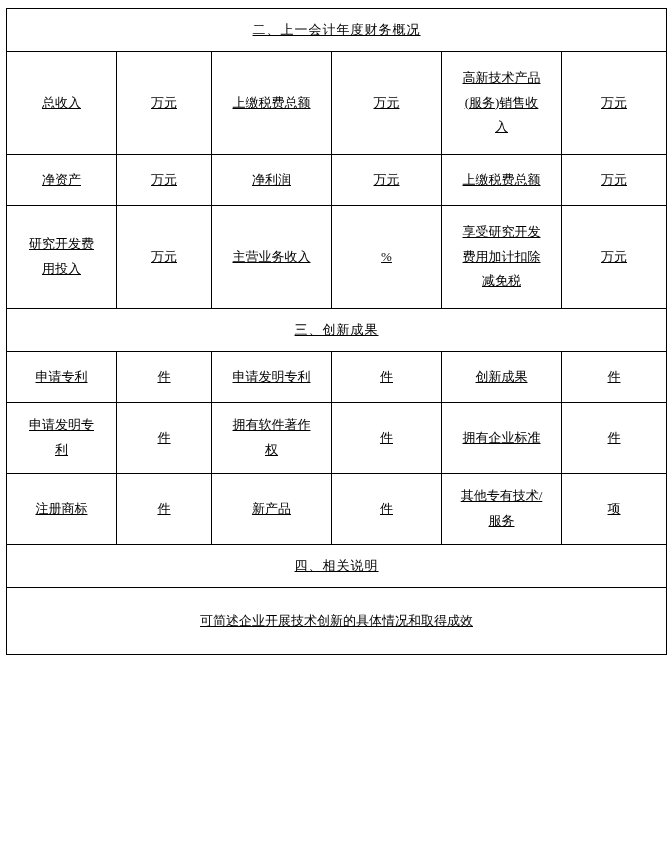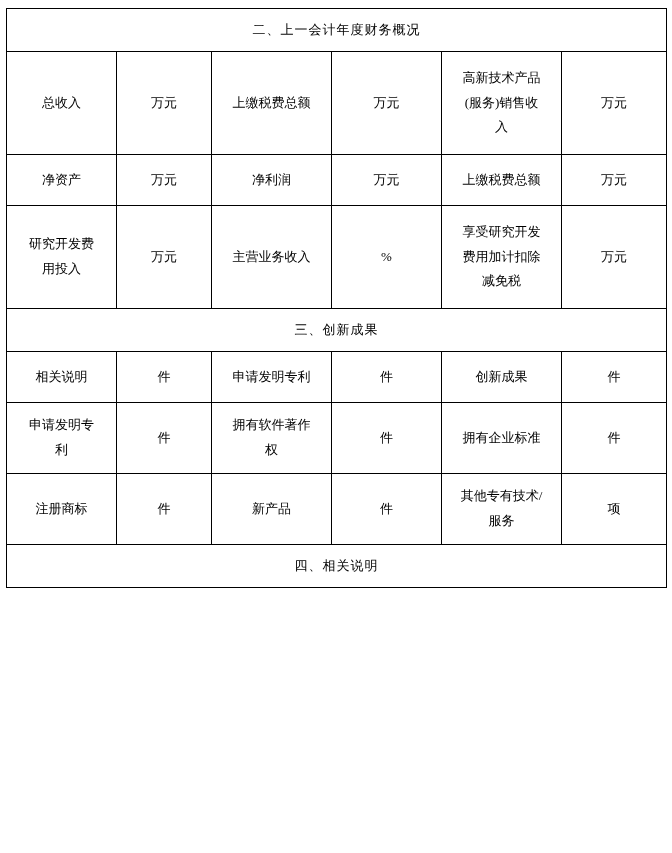--- a/index.html
+++ b/index.html
@@ -27,20 +27,21 @@
     margin: 0 auto;
   }
   table.form td {
     border: 1px solid #000000;
     text-align: center;
     vertical-align: middle;
     font-size: 13px;
     line-height: 1.9;
     padding: 4px 17px;
     word-break: break-all;
+    text-decoration: underline;
   }
   td.section {
     height: 34px;
     font-size: 13.5px;
     letter-spacing: 1px;
   }
   td.note {
     height: 58px;
     font-size: 13.5px;
   }
@@ -99,21 +100,21 @@
         <td class="tall">%</td>
         <td class="tall">享受研究开发费用加计扣除减免税</td>
         <td class="tall">万元</td>
       </tr>
 
       <tr>
         <td class="section" colspan="6">三、创新成果</td>
       </tr>
 
       <tr>
-        <td class="short">相关说明</td>
+        <td class="short">申请专利</td>
         <td class="short">件</td>
         <td class="short">申请发明专利</td>
         <td class="short">件</td>
         <td class="short">创新成果</td>
         <td class="short">件</td>
       </tr>
 
       <tr>
         <td class="mid">申请发明专利</td>
         <td class="mid">件</td>
@@ -129,16 +130,19 @@
         <td class="mid">新产品</td>
         <td class="mid">件</td>
         <td class="mid">其他专有技术/服务</td>
         <td class="mid">项</td>
       </tr>
 
       <tr>
         <td class="section" colspan="6">四、相关说明</td>
       </tr>
 
+      <tr>
+        <td class="note" colspan="6">可简述企业开展技术创新的具体情况和取得成效</td>
+      </tr>
     </tbody>
   </table>
 
 </div>
 
 </body></html>

